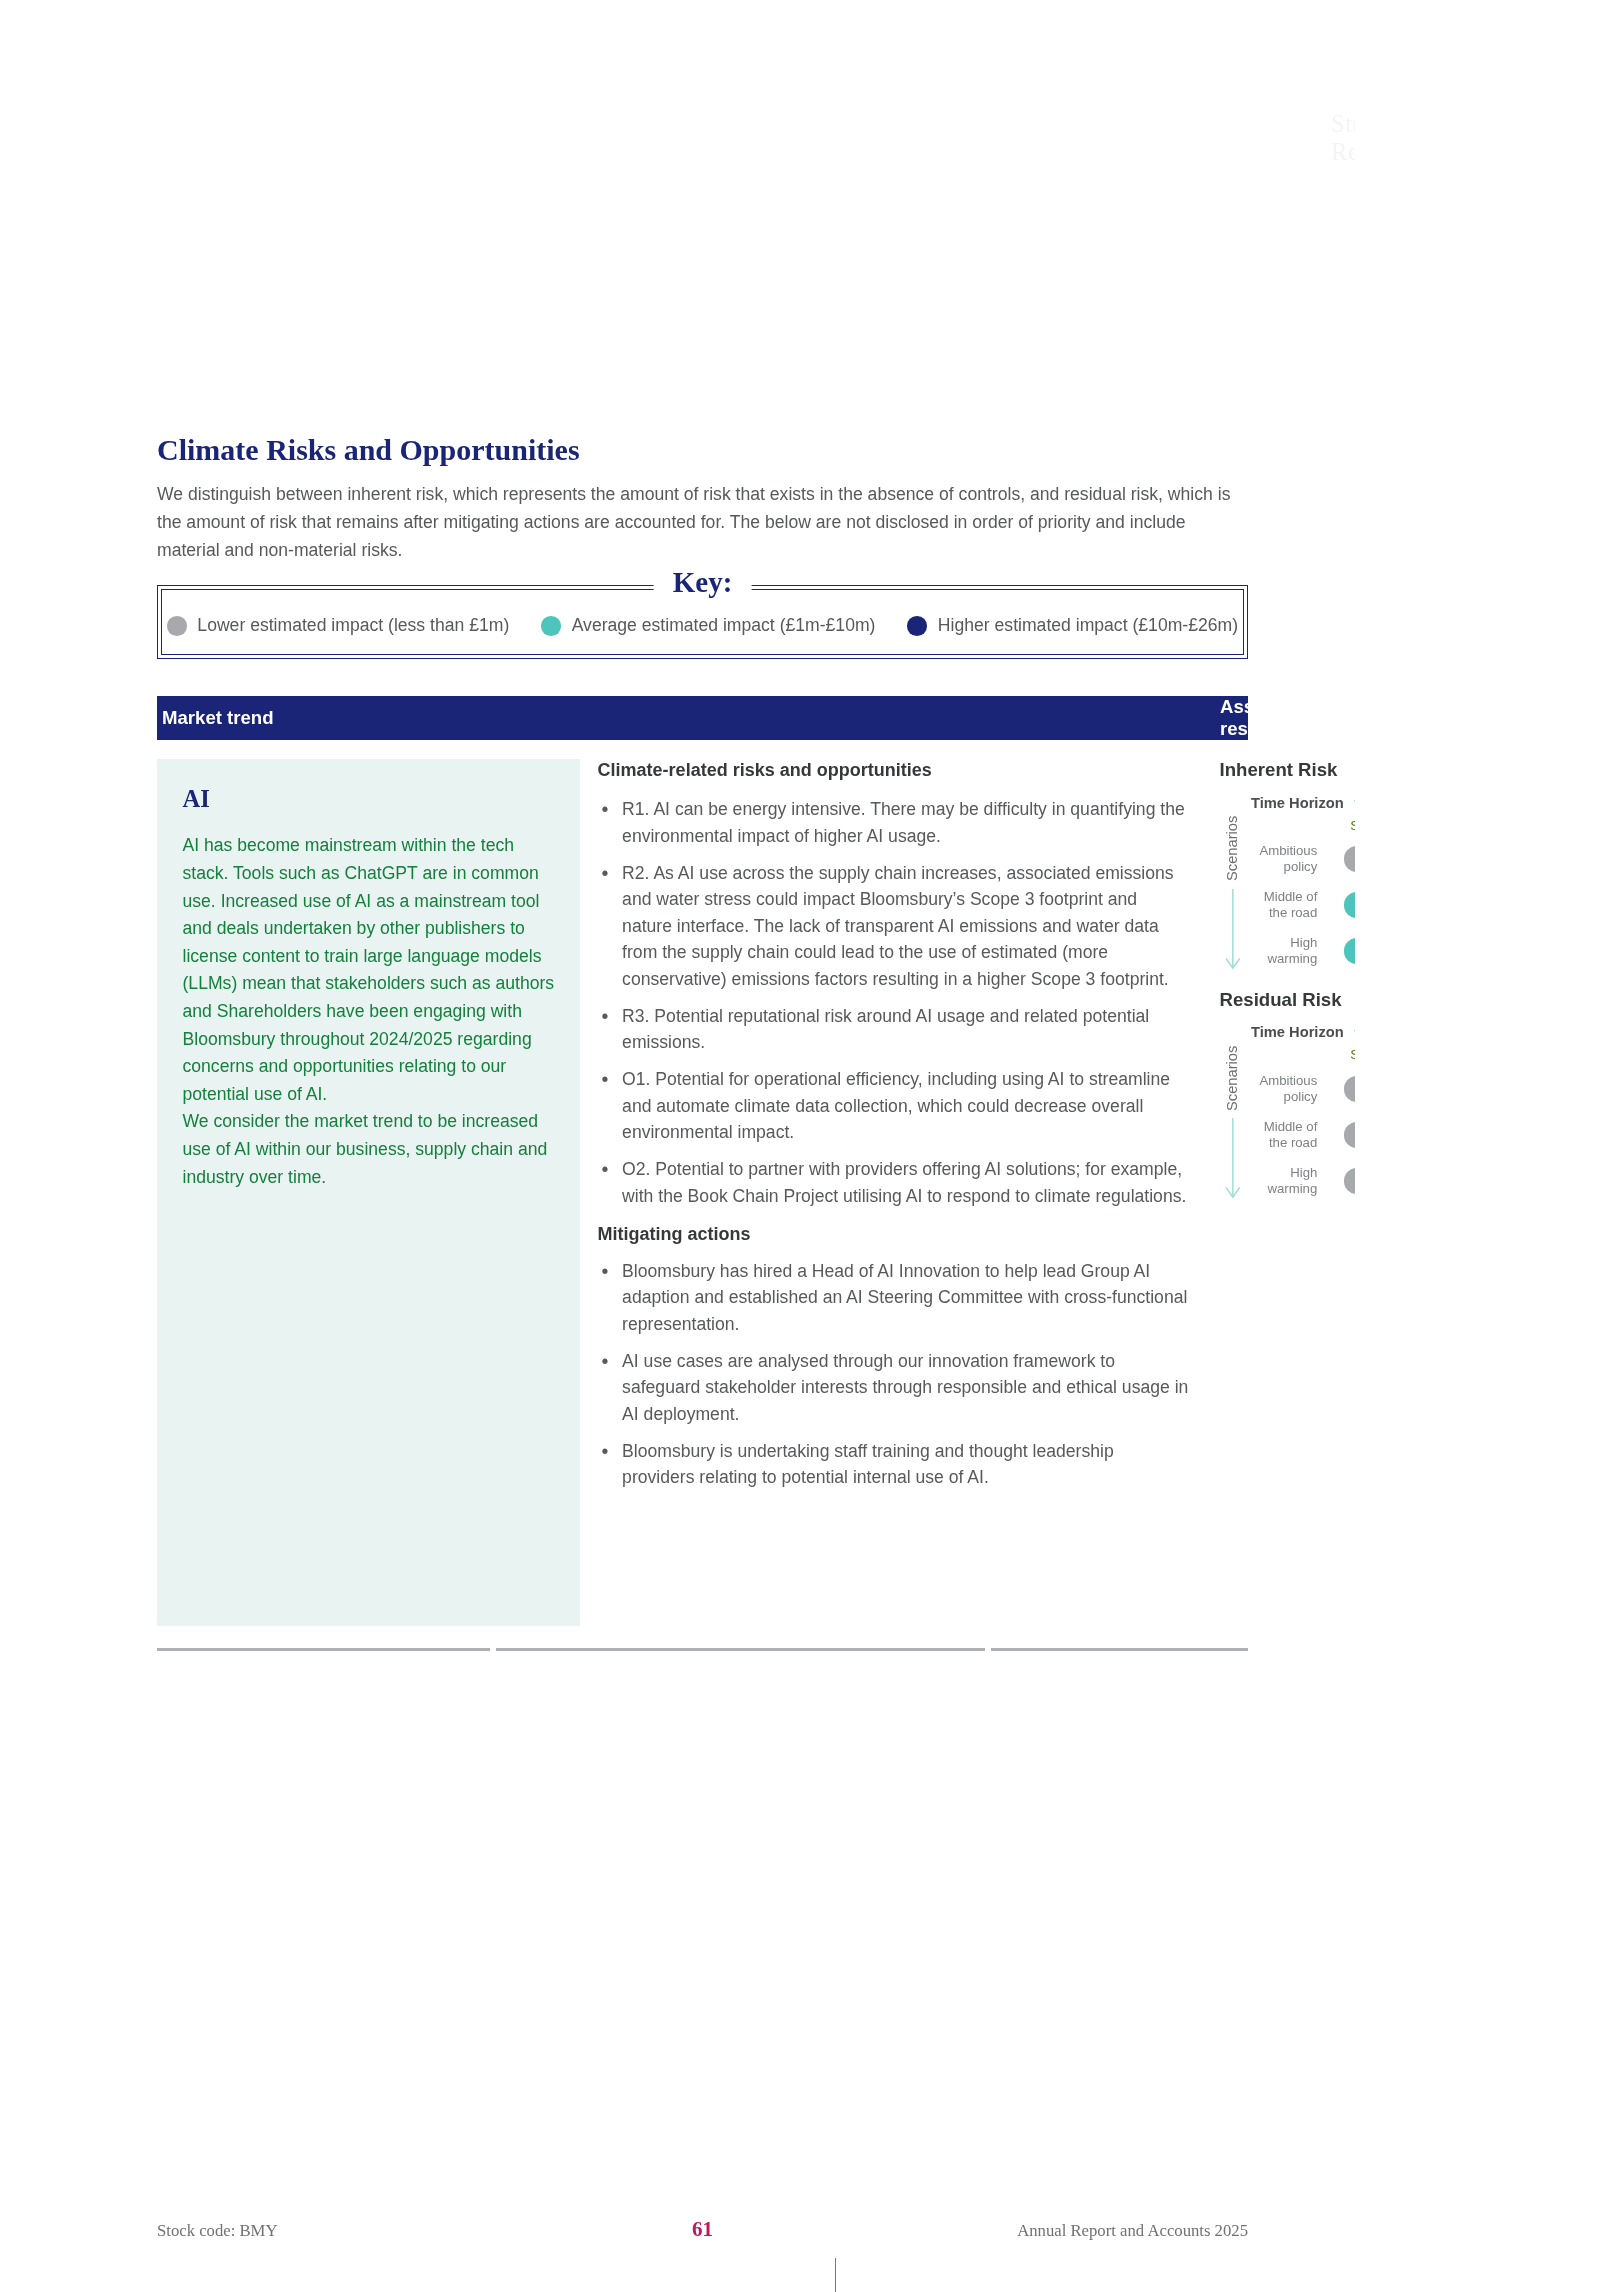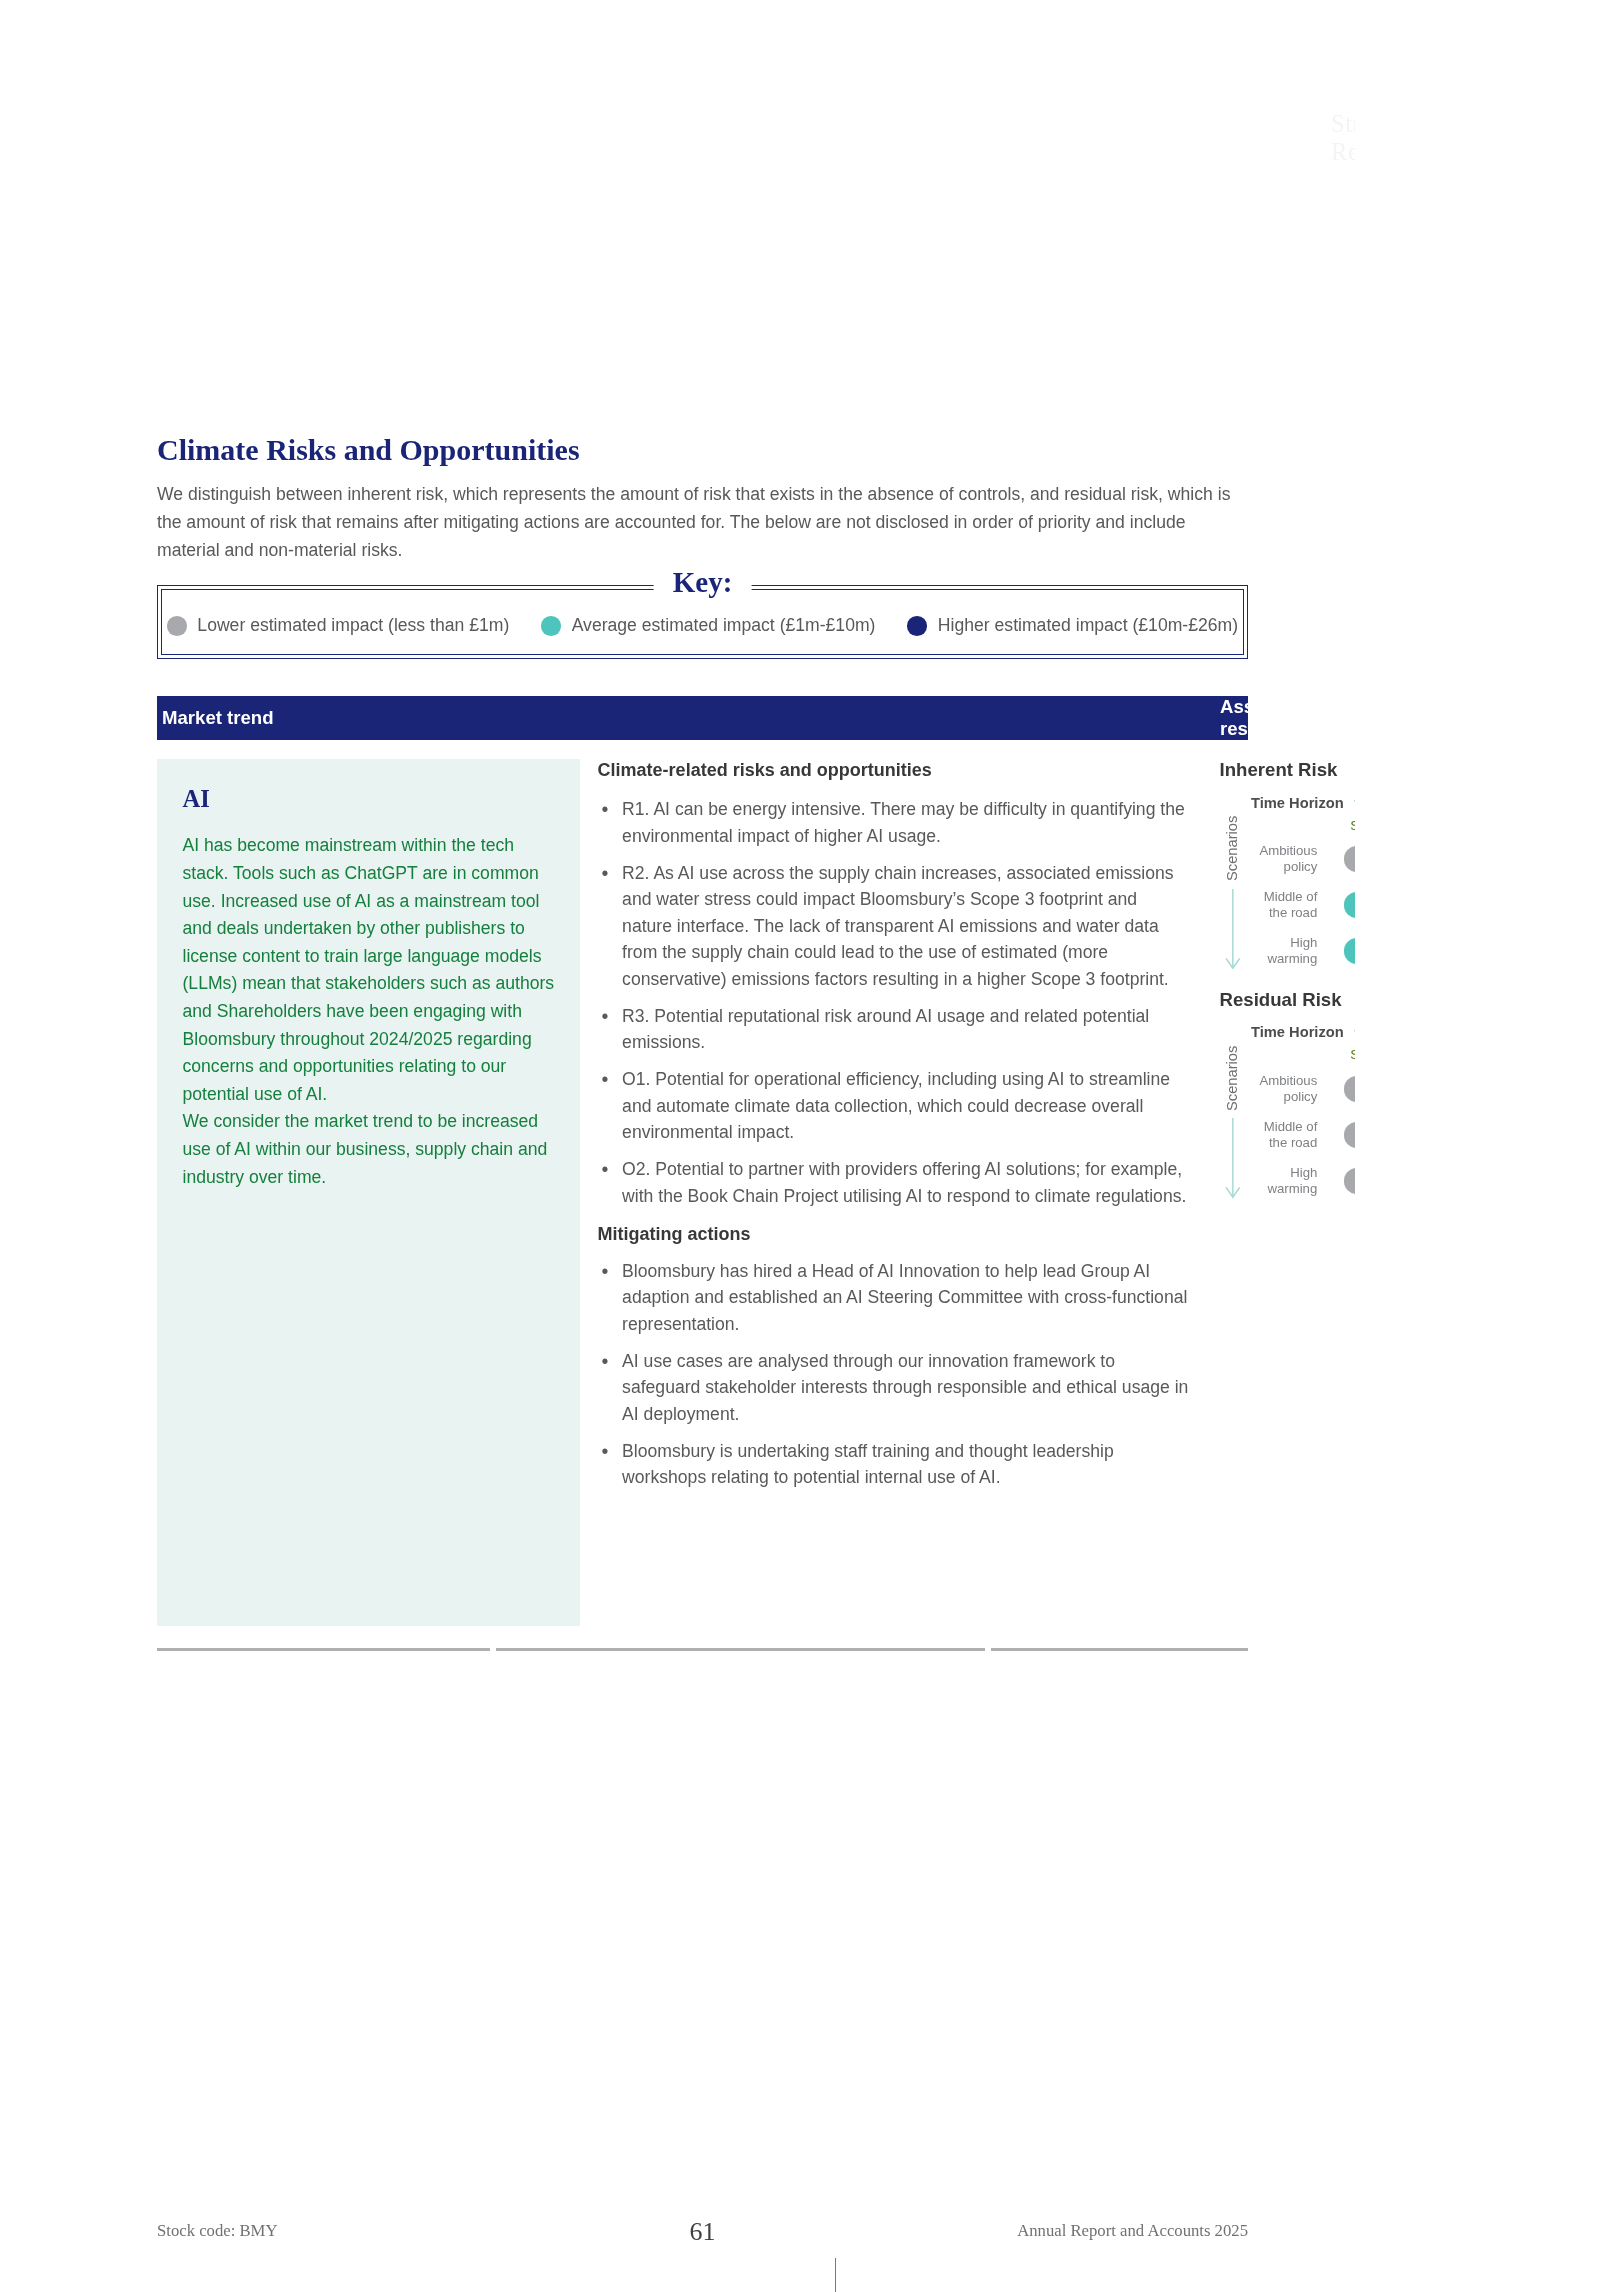--- a/index.html
+++ b/index.html
@@ -79,21 +79,21 @@
   .brule .s1{width:416px;}
   .brule .s2{width:610px;}
   .brule .s3{width:321px;}
 
   
   .footer{position:absolute;left:157px;right:107px;top:2217px;
           font-family:"Liberation Serif",serif;font-size:16.7px;color:#707173;}
   .footer .f-left{position:absolute;left:0;top:3.9px;}
   .footer .f-right{position:absolute;right:0;top:3.9px;}
   .footer .f-page{position:absolute;left:50%;transform:translateX(-50%);top:0;
-                  font-size:26px;font-weight:normal;color:#404040;}
+                  font-size:21px;font-weight:bold;color:#be185d;}
   .spine{position:absolute;left:835px;top:2258px;width:1px;height:34px;background:#77787a;}
 </style>
 </head>
 <body>
 
 <div class="page">
 
   <div class="badge">
     <div class="badge-inner">
       <span>Strategic Report</span>
@@ -142,21 +142,21 @@
             <li>R1. AI can be energy intensive. There may be difficulty in quantifying the environmental impact of higher AI usage.</li>
             <li>R2. As AI use across the supply chain increases, associated emissions and water stress could impact Bloomsbury’s Scope 3 footprint and nature interface.  The lack of transparent AI emissions and water data from the supply chain could lead to the use of estimated (more conservative) emissions factors resulting in a higher Scope 3 footprint.</li>
             <li>R3. Potential reputational risk around AI usage and related potential emissions.</li>
             <li>O1. Potential for operational efficiency, including using AI to streamline and automate climate data collection, which could decrease overall environmental impact.</li>
             <li>O2. Potential to partner with providers offering AI solutions; for example, with the Book Chain Project utilising AI to respond to climate regulations.</li>
           </ul>
         <h3 class="mitigating">Mitigating actions</h3>
         <ul class="blist">
             <li>Bloomsbury has hired a Head of AI Innovation to help lead Group AI adaption and established an AI Steering Committee with cross-functional representation.</li>
             <li>AI use cases are analysed through our innovation framework to safeguard stakeholder interests through responsible and ethical usage in AI deployment.</li>
-            <li>Bloomsbury is undertaking staff training and thought leadership workshops relating to potential internal use of AI.</li>
+            <li>Bloomsbury is undertaking staff training and thought leadership providers relating to potential internal use of AI.</li>
           </ul>
       </div>
 
       <div class="col-assess">
         <h4>Inherent Risk</h4>
         <div class="matrix">
             <div class="m-side">
               <div class="m-scen">Scenarios</div>
               <div class="m-varrow"><svg width="15.7" height="86" viewBox="0 0 16 88">
                   <line x1="8" y1="0" x2="8" y2="80" stroke="#a3d9d5" stroke-width="1.5"></line>

